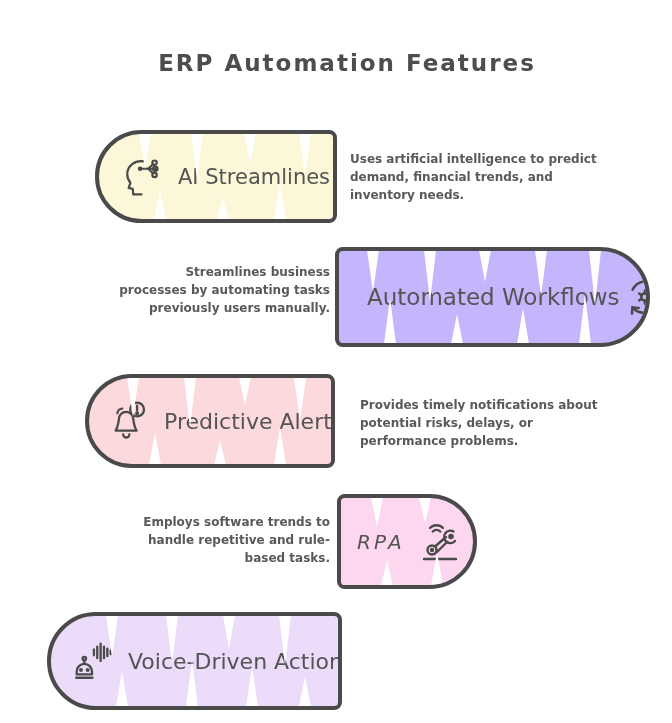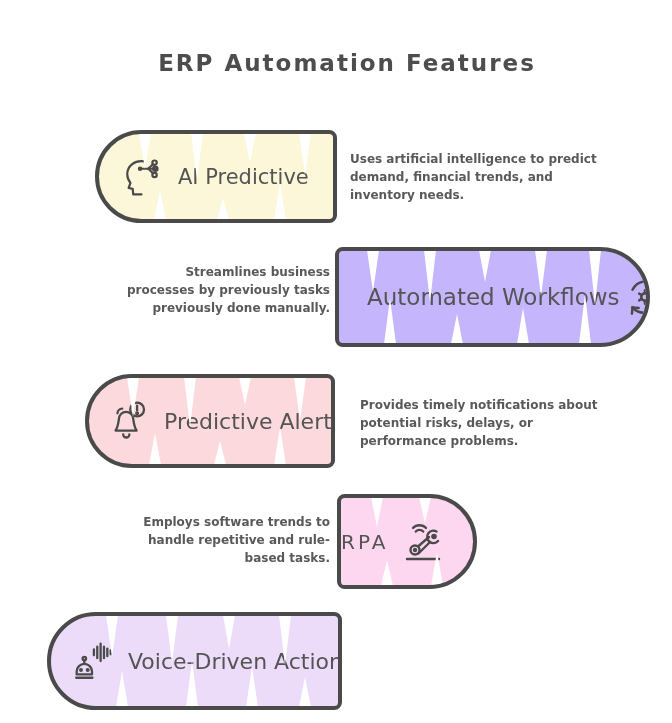--- a/index.html
+++ b/index.html
@@ -31,21 +31,21 @@
     position:absolute;font-size:12px;font-weight:bold;line-height:1.5;
     color:var(--desc);
   }
   .desc.right{text-align:right;}
 
   
   .p1{left:95px;top:130px;width:242px;height:93px;border-radius:48px 8px 8px 48px;padding-left:20px;gap:15px;}
   .p2{left:335px;top:247px;width:315px;height:100px;border-radius:8px 52px 52px 8px;padding-left:28px;padding-right:14px;}
   .p2 .icon{margin-left:auto;}
   .p3{left:85px;top:374px;width:250px;height:94px;border-radius:48px 8px 8px 48px;padding-left:16px;gap:13px;}
-  .p4{left:337px;top:494px;width:140px;height:95px;border-radius:8px 50px 50px 8px;gap:10px;}
+  .p4{left:337px;top:494px;width:140px;height:95px;border-radius:8px 50px 50px 8px;padding-left:16px;gap:10px;font-style:italic;}
   .p4 .label{letter-spacing:3px;}
   .p5{left:47px;top:612px;width:295px;height:98px;border-radius:50px 8px 8px 50px;padding-left:18px;gap:13px;}
 
   .p1 .label{font-size:21px;}
   .p2 .label{font-size:23px;}
   .p3 .label{font-size:22px;}
   .p4 .label{font-size:20px;}
   .p5 .label{font-size:22px;}
 
   .d1{left:350px;top:150px;width:250px;}
@@ -78,21 +78,21 @@
           <circle cx="23" cy="15" r="1.3" fill="currentColor"></circle>
         <path d="M32 15 L37 10"></path>
           <circle cx="38.8" cy="8.4" r="2.4"></circle>
         <path d="M32 15 h5"></path>
           <circle cx="39.6" cy="15" r="2.4"></circle>
           <circle cx="39.6" cy="15" r="0.8" fill="currentColor"></circle>
         <path d="M32 15 L37 20"></path>
           <circle cx="38.8" cy="21.8" r="2.4"></circle>
       </svg>
     </span>
-    <span class="label">AI Predictive</span>
+    <span class="label">AI Streamlines</span>
   </section>
   <p class="desc d1">Uses artificial intelligence to predict demand, financial trends, and inventory needs.</p>
 
   <section class="pill p2" style="background: #c4b5fd;">
     <i class="nt" style="left:28px;height:42px"></i>
       <i class="nt" style="left:85px;height:52px"></i>
       <i class="nt" style="left:140px;height:32px"></i>
       <i class="nt" style="left:196px;height:46px"></i>
       <i class="nt" style="left:250px;height:55px"></i>
     <i class="nb" style="left:45px;height:46px"></i>
@@ -111,21 +111,21 @@
         <circle cx="24" cy="24" r="3.6"></circle>
         <path d="M24 17.5 v3"></path>
           <path d="M24 27.5 v3"></path>
           <path d="M18.4 20.8 l2.6 1.5"></path>
           <path d="M27 25.7 l2.6 1.5"></path>
           <path d="M18.4 27.2 l2.6 -1.5"></path>
           <path d="M27 22.3 l2.6 -1.5"></path>
       </svg>
     </span>
   </section>
-  <p class="desc d2 right">Streamlines business processes by previously tasks previously done manually.</p>
+  <p class="desc d2 right">Streamlines business processes by automating tasks previously users manually.</p>
 
   <section class="pill p3" style="background: rgb(252, 217, 220);">
     <i class="nt" style="left:38px;height:40px"></i>
       <i class="nt" style="left:95px;height:50px"></i>
       <i class="nt" style="left:150px;height:28px"></i>
       <i class="nt" style="left:205px;height:44px"></i>
     <i class="nb" style="left:60px;height:32px"></i>
       <i class="nb" style="left:125px;height:24px"></i>
       <i class="nb" style="left:185px;height:38px"></i>
     <span class="icon">

